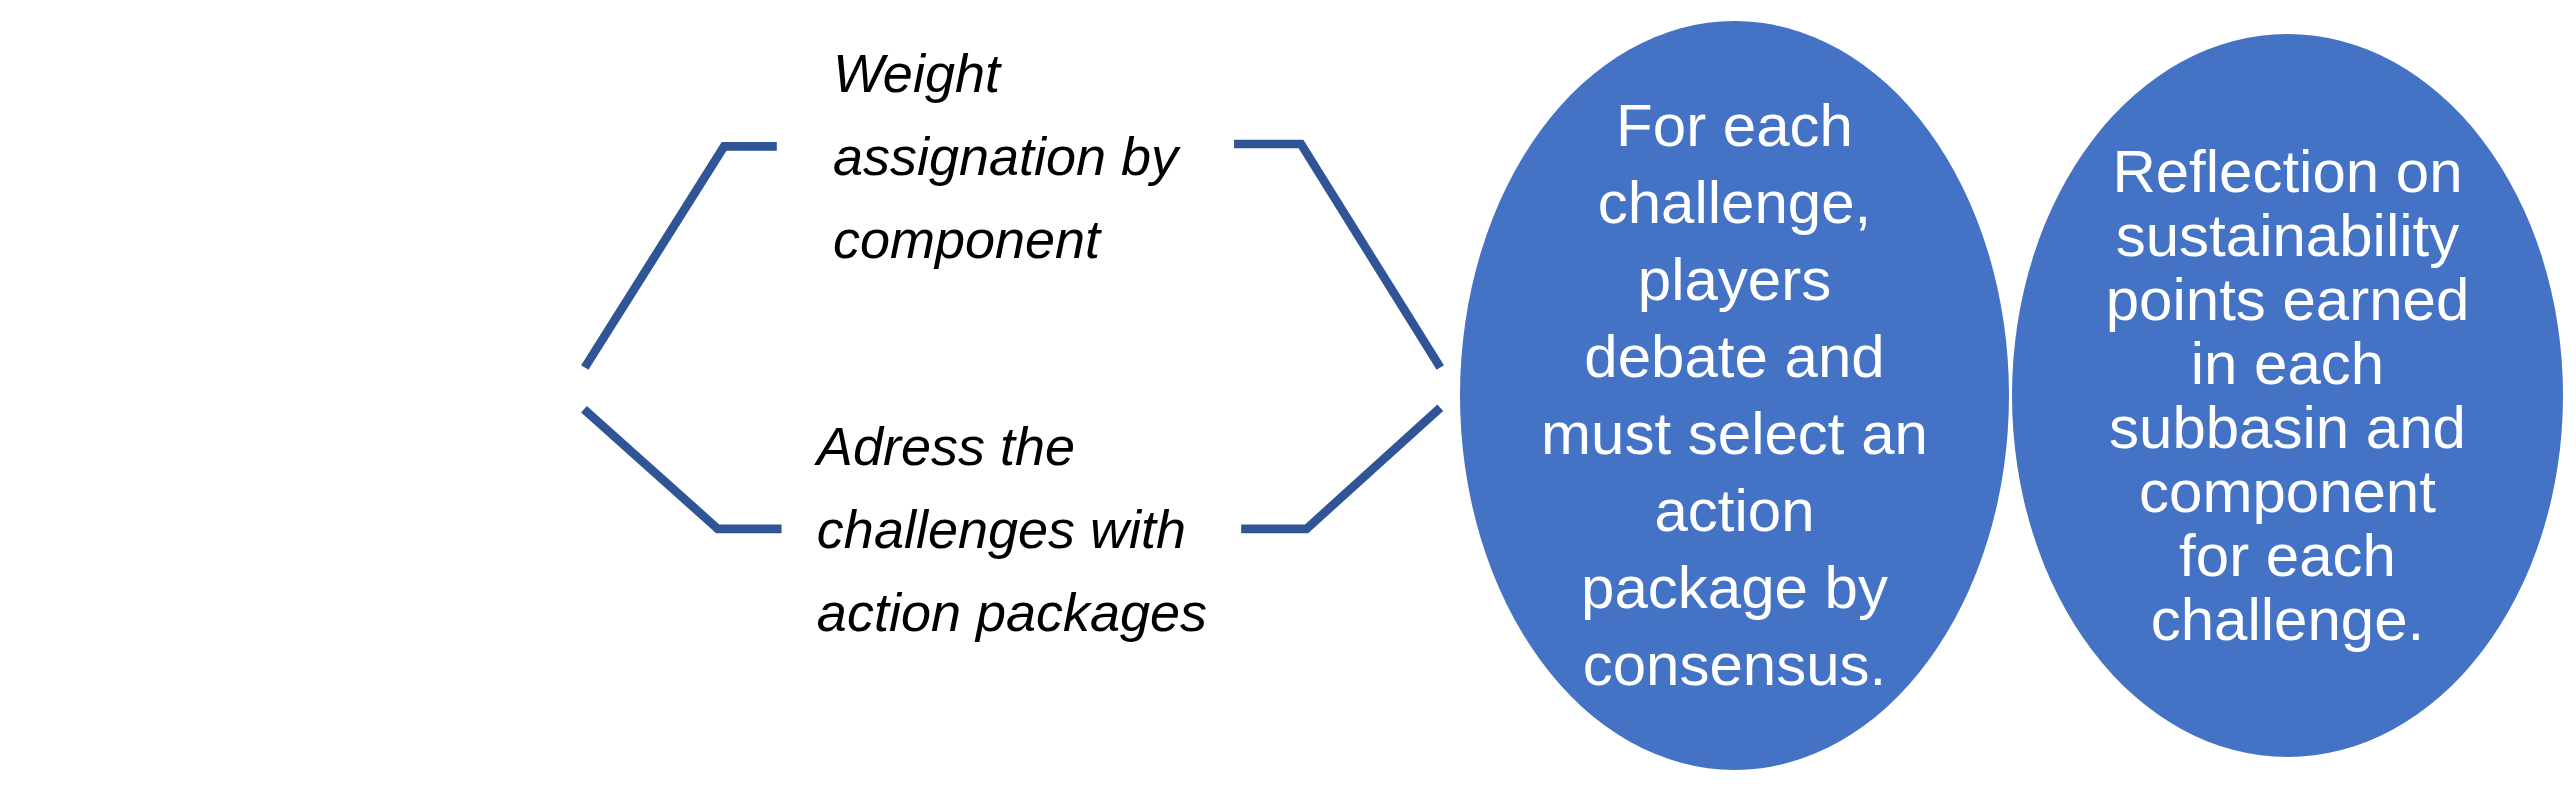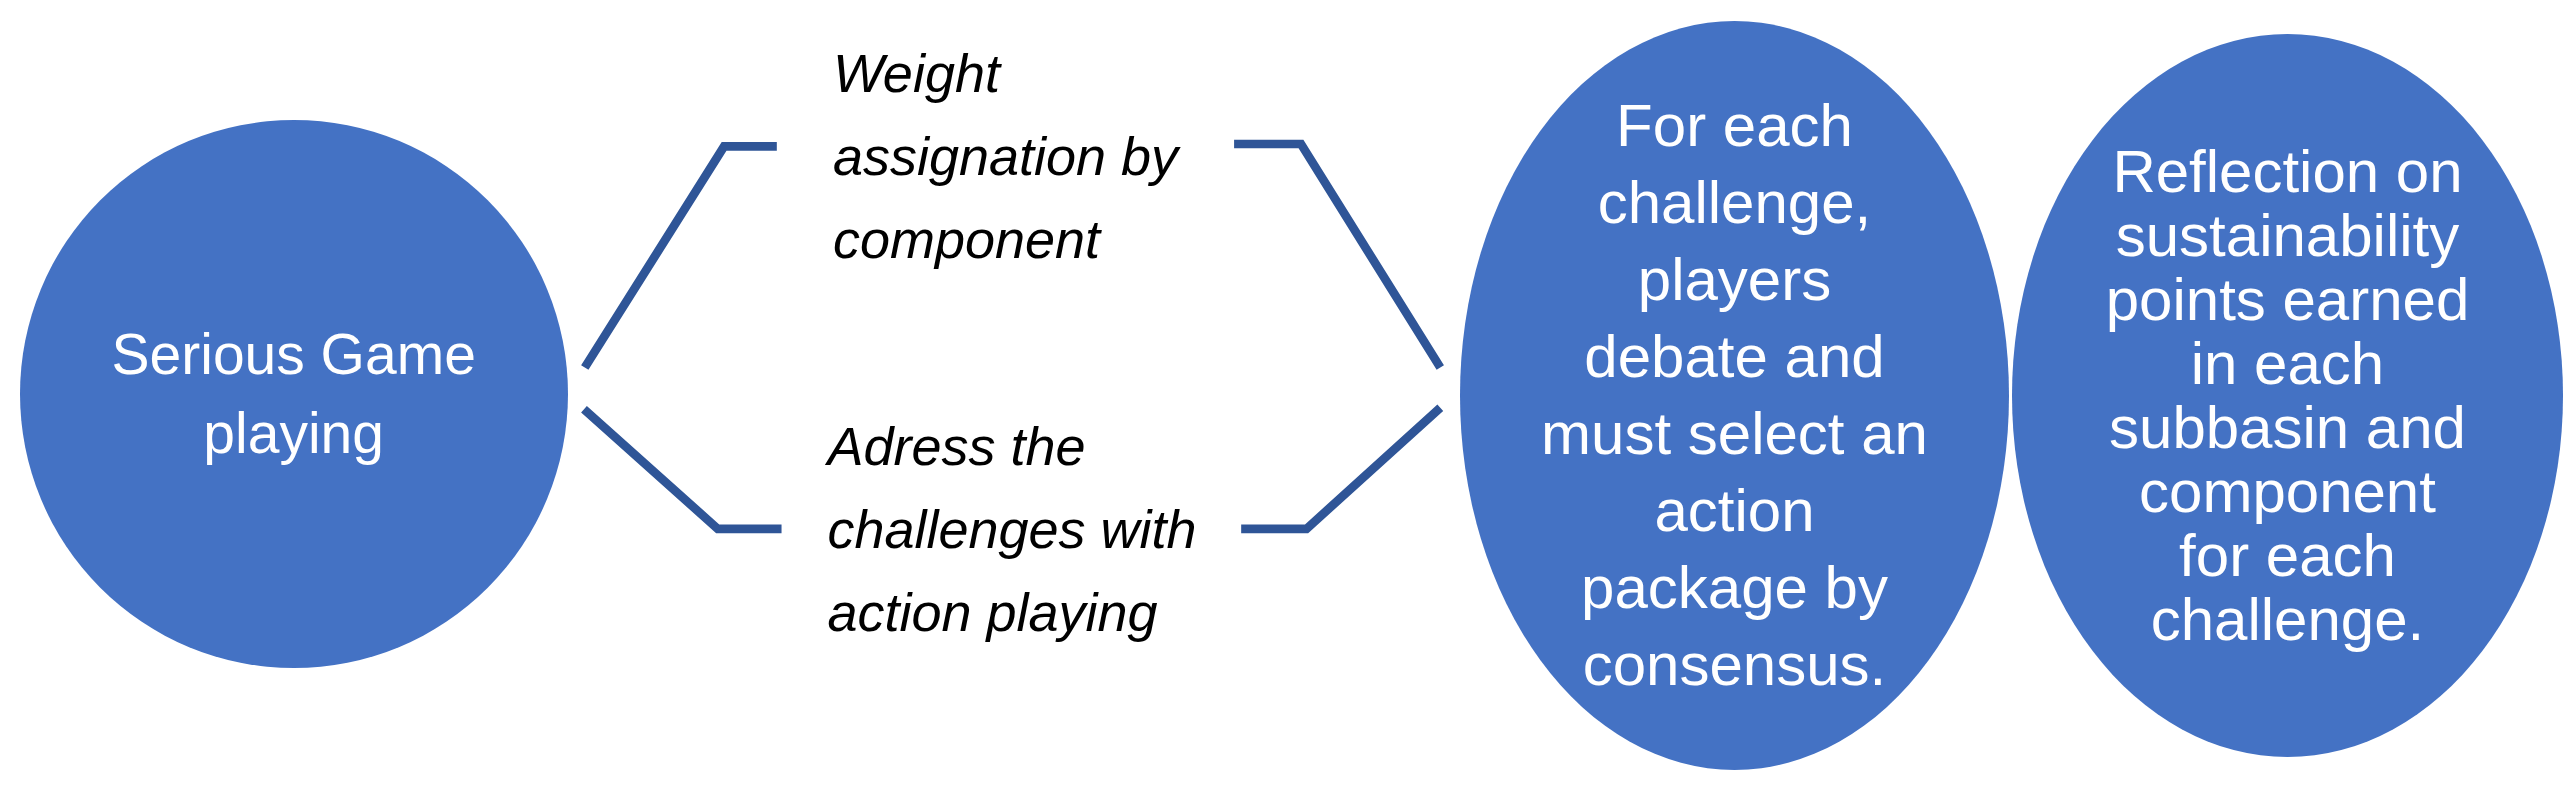--- a/index.html
+++ b/index.html
@@ -87,35 +87,31 @@
 
 <div class="canvas">
 
   <svg class="connector-layer" viewBox="0 0 3273 1005" xmlns="http://www.w3.org/2000/svg">
     <path class="connector" d="M 743 467 L 920 186 L 987 186"></path>
     <path class="connector" d="M 1568 183 L 1653 183 L 1830 467"></path>
     <path class="connector" d="M 742 520 L 912 672 L 993 672"></path>
     <path class="connector" d="M 1577 672 L 1660 672 L 1830 518"></path>
   </svg>
 
-  <div class="shape shape-start">
-    <span>Serious Game
-playing</span>
-  </div>
 
   <div class="branch-label branch-label-top">
     <span>Weight
 assignation by
 component</span>
   </div>
 
   <div class="branch-label branch-label-bottom">
     <span>Adress the
 challenges with
-action playing</span>
+action packages</span>
   </div>
 
   <div class="shape shape-debate">
     <span>For each
 challenge,
 players
 debate and
 must select an
 action
 package by

